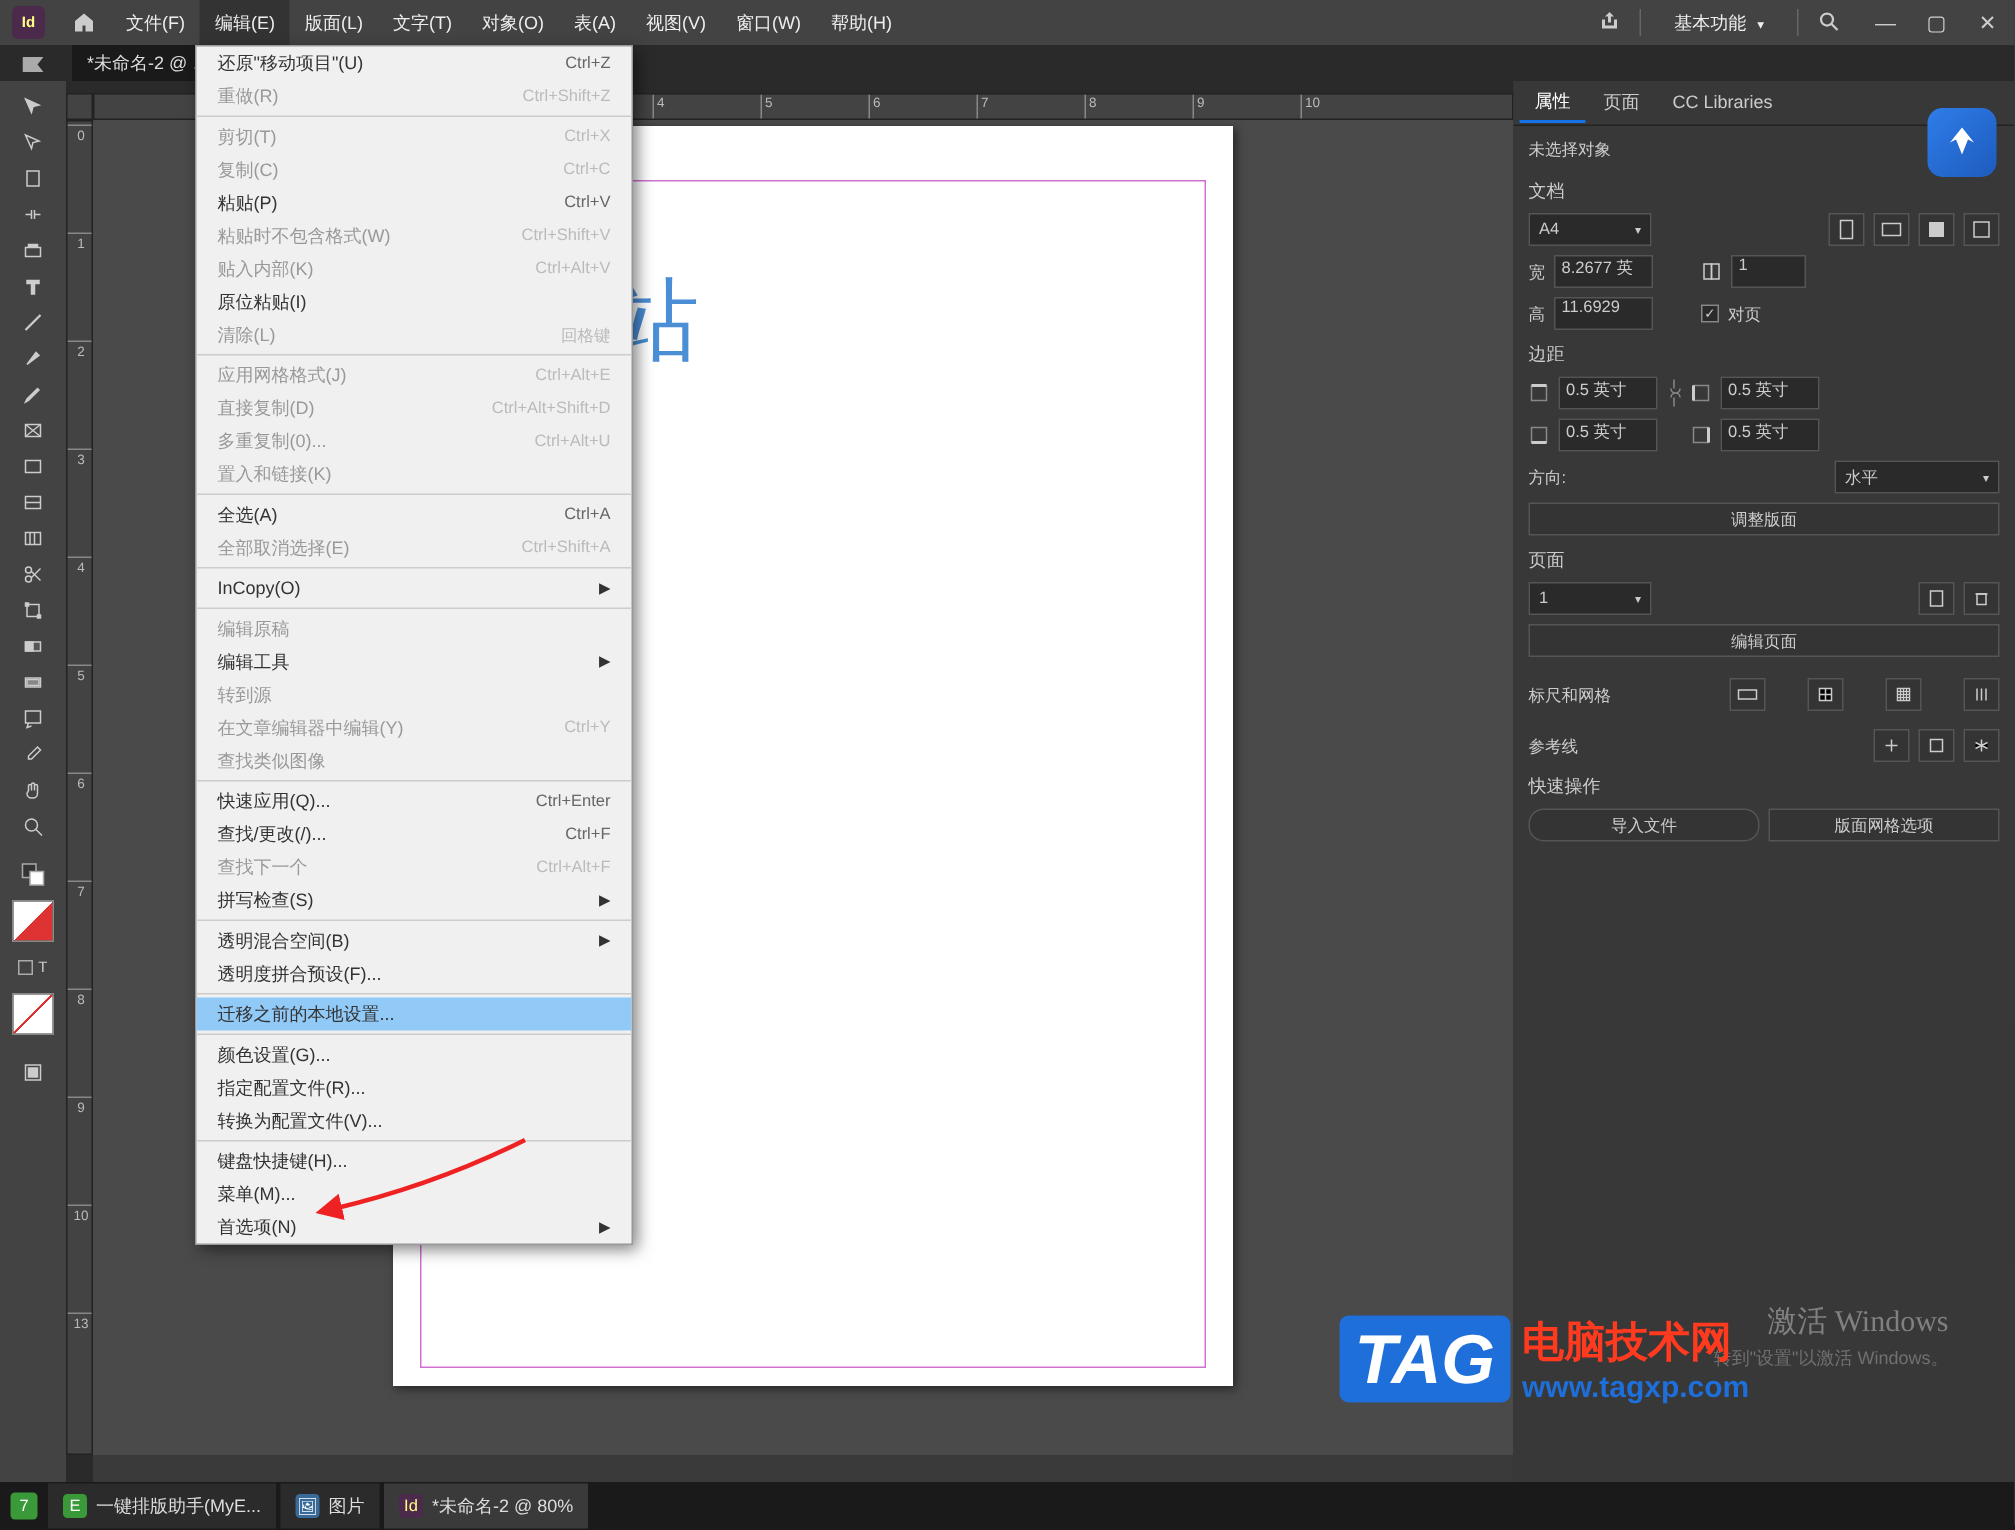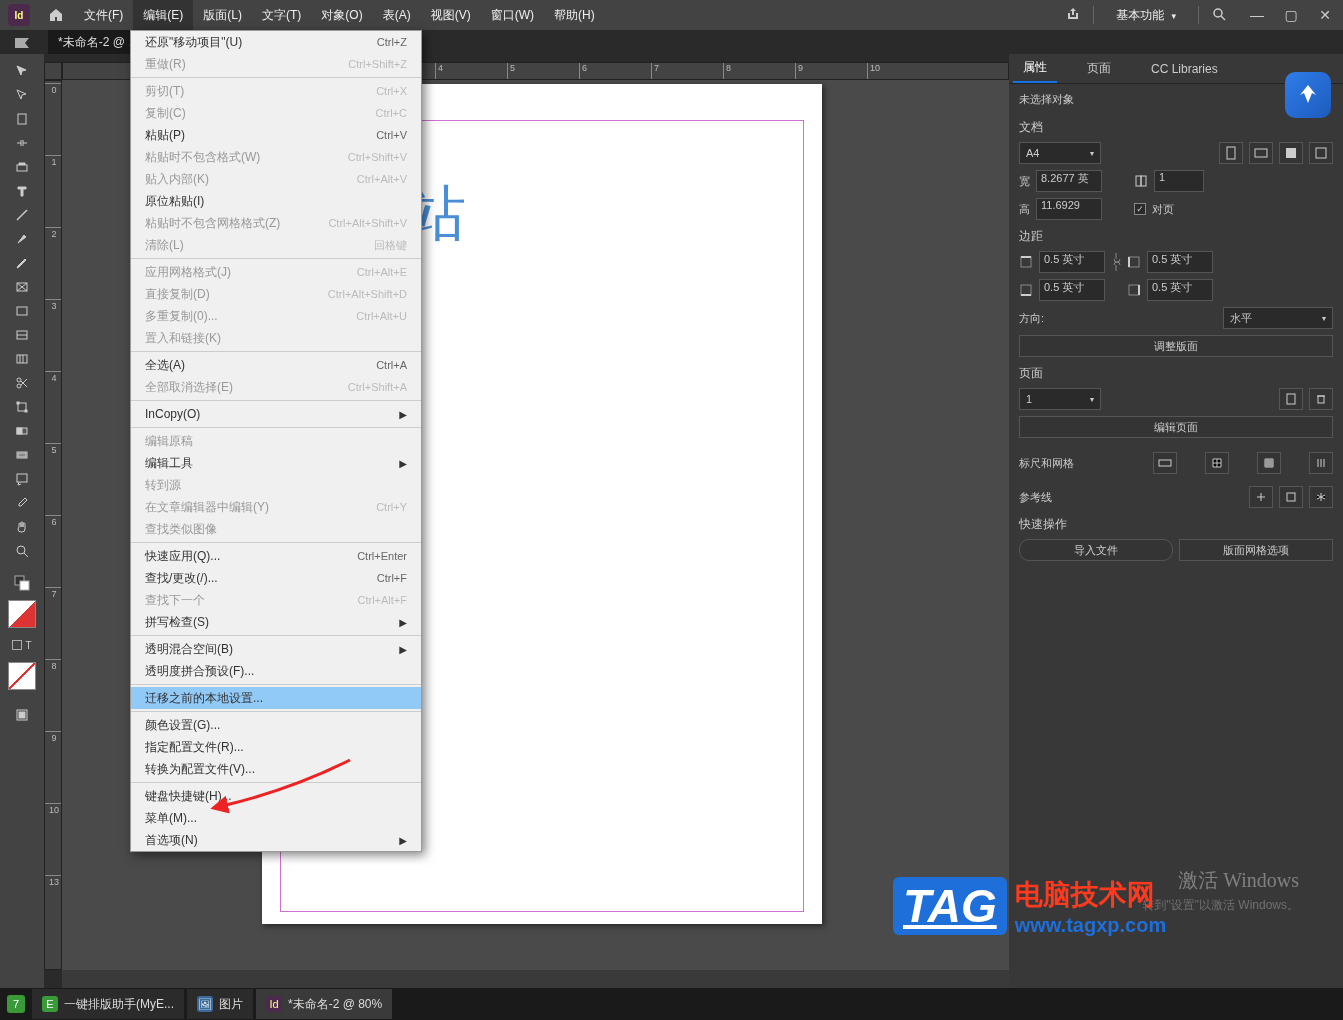--- a/index.html
+++ b/index.html
@@ -50,21 +50,21 @@
 .dropdown .sub-arrow { font-size:10px;}
 .dropdown .shortcut { color:#666; font-size:11px;}
 .dropdown .mi.disabled .shortcut { color:#bbb;}
 
 
 .red-arrow { position:absolute; left:210px; top:750px; z-index:1001; pointer-events:none;}
 
 
 .right-panel { position:absolute; right:0; top:54px; width:334px; bottom:32px; background:#3a3a3a; display:flex;}
 .right-props { flex:1; background:#383838; overflow:hidden;}
-.panel-tabs { display:flex; height:30px; align-items:center; padding-left:4px; gap:20px; border-bottom:1px solid #222;}
+.panel-tabs { display:flex; height:30px; align-items:flex-start; padding-left:4px; gap:2px; border-bottom:1px solid #222;}
 .panel-tab { padding:0 10px; height:28px; display:flex; align-items:center; font-size:12px;}
 .panel-tab.active { background:#383838; color:#fff; border-bottom:2px solid #1473e6;}
 .panel-body { padding:8px 10px; font-size:11px; color:#ccc;}
 .panel-section-title { font-size:12px; margin:8px 0 6px;}
 .prop-row { display:flex; align-items:center; gap:6px; margin-bottom:6px;}
 .dropdown-field { background:#2a2a2a; border:1px solid #555; height:22px; display:flex; align-items:center; justify-content:space-between; padding:0 6px; font-size:11px;}
 .input-field { background:#2a2a2a; border:1px solid #555; height:22px; padding:0 4px; font-size:11px; color:#ccc; width:66px;}
 .icon-btn { width:24px; height:22px; display:flex; align-items:center; justify-content:center; border:1px solid #555; background:#343434;}
 .long-btn { height:22px; background:#343434; border:1px solid #555; display:flex; align-items:center; justify-content:center; font-size:11px;}
 .cb { width:12px; height:12px; border:1px solid #888; display:inline-flex; align-items:center; justify-content:center; font-size:9px; background:#2a2a2a;}
@@ -346,24 +346,20 @@
     </div>
     <div class="mi disabled">
       <span>贴入内部(K)</span>
       <span class="shortcut">Ctrl+Alt+V</span>
     </div>
     <div class="mi">
       <span>原位粘贴(I)</span>
       <span class="shortcut"></span>
     </div>
     <div class="mi disabled">
-      <span>粘贴时不包含网格格式(Z)</span>
-      <span class="shortcut">Ctrl+Alt+Shift+V</span>
-    </div>
-    <div class="mi disabled">
       <span>清除(L)</span>
       <span class="shortcut">回格键</span>
     </div>
     <div class="sep"></div>
     <div class="mi disabled">
       <span>应用网格格式(J)</span>
       <span class="shortcut">Ctrl+Alt+E</span>
     </div>
     <div class="mi disabled">
       <span>直接复制(D)</span>
@@ -652,21 +648,21 @@
 <div class="activate-text">激活 Windows</div>
 <div class="activate-sub">转到"设置"以激活 Windows。</div>
 
 <div class="watermark-bird">
   <svg width="30" height="30" viewBox="0 0 30 30">
       <path fill="#fff" d="M15 5l8 10-4-2-4 10-4-10-4 2z"></path>
     </svg>
 </div>
 
 <div class="watermark-tag">
-  <div style="background:#1e6fd9;color:#fff;font-size:46px;font-weight:900;font-style:italic;padding:2px 10px;border-radius:6px;font-family:Arial Black,Arial;text-decoration:underline;">TAG</div>
+  <div style="background:#1e6fd9;color:#fff;font-size:46px;font-weight:900;font-style:italic;padding:2px 10px;border-radius:6px;font-family:Arial Black,Arial;">TAG</div>
   <div style="margin-left:8px;">
     <div style="color:#ff3a1f;font-size:28px;font-weight:bold;">电脑技术网</div>
     <div style="color:#1e6fd9;font-size:20px;font-weight:bold;">www.tagxp.com</div>
   </div>
 </div>
 
 <div class="taskbar">
   <div style="width:32px;display:flex;align-items:center;justify-content:center;">
     <div style="width:18px;height:18px;background:#3a9a3a;border-radius:3px;display:flex;align-items:center;justify-content:center;color:#fff;font-size:11px;">7</div>
   </div>

